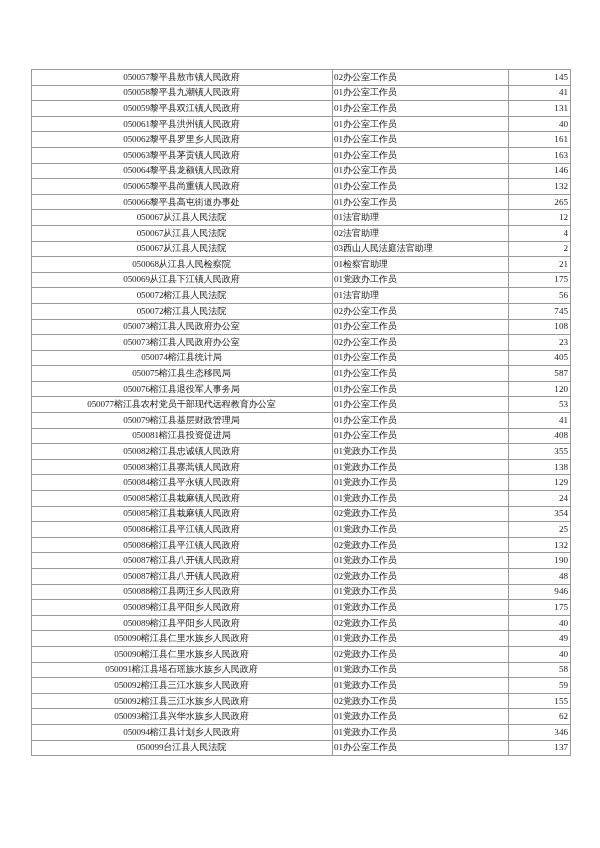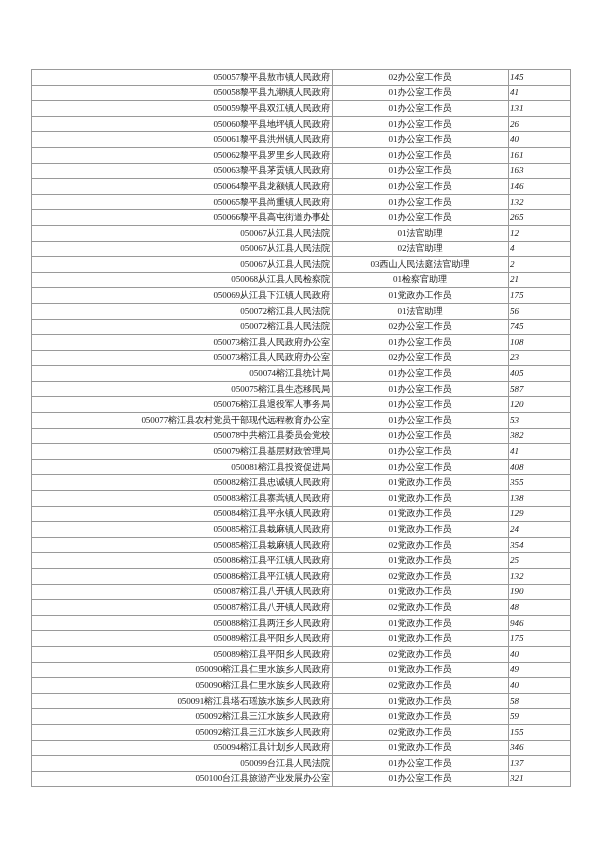--- a/index.html
+++ b/index.html
@@ -39,32 +39,31 @@
   table.grid td {
     border: 1px solid #9a9a9a;
     height: 14.6px;
     padding: 0 2px 0 1px;
     white-space: nowrap;
     overflow: hidden;
     vertical-align: middle;
   }
 
   td.cell-org {
-    text-align: right;
-    letter-spacing: -0.1px;
-  }
-  td.cell-pos {
     text-align: center;
     letter-spacing: -0.1px;
   }
+  td.cell-pos {
+    text-align: left;
+    letter-spacing: -0.1px;
+  }
   td.cell-num {
-    text-align: left;
+    text-align: right;
     padding-right: 4px;
     font-variant-numeric: tabular-nums;
-    font-style: italic;
   }
 </style>
 </head>
 <body>
 
 <div id="sheet">
   <table class="grid">
     <colgroup>
       <col class="c-org">
       <col class="c-pos">
@@ -80,25 +79,20 @@
           <td class="cell-org">050058黎平县九潮镇人民政府</td>
           <td class="cell-pos">01办公室工作员</td>
           <td class="cell-num">41</td>
         </tr>
         <tr>
           <td class="cell-org">050059黎平县双江镇人民政府</td>
           <td class="cell-pos">01办公室工作员</td>
           <td class="cell-num">131</td>
         </tr>
         <tr>
-          <td class="cell-org">050060黎平县地坪镇人民政府</td>
-          <td class="cell-pos">01办公室工作员</td>
-          <td class="cell-num">26</td>
-        </tr>
-        <tr>
           <td class="cell-org">050061黎平县洪州镇人民政府</td>
           <td class="cell-pos">01办公室工作员</td>
           <td class="cell-num">40</td>
         </tr>
         <tr>
           <td class="cell-org">050062黎平县罗里乡人民政府</td>
           <td class="cell-pos">01办公室工作员</td>
           <td class="cell-num">161</td>
         </tr>
         <tr>
@@ -180,25 +174,20 @@
           <td class="cell-org">050076榕江县退役军人事务局</td>
           <td class="cell-pos">01办公室工作员</td>
           <td class="cell-num">120</td>
         </tr>
         <tr>
           <td class="cell-org">050077榕江县农村党员干部现代远程教育办公室</td>
           <td class="cell-pos">01办公室工作员</td>
           <td class="cell-num">53</td>
         </tr>
         <tr>
-          <td class="cell-org">050078中共榕江县委员会党校</td>
-          <td class="cell-pos">01办公室工作员</td>
-          <td class="cell-num">382</td>
-        </tr>
-        <tr>
           <td class="cell-org">050079榕江县基层财政管理局</td>
           <td class="cell-pos">01办公室工作员</td>
           <td class="cell-num">41</td>
         </tr>
         <tr>
           <td class="cell-org">050081榕江县投资促进局</td>
           <td class="cell-pos">01办公室工作员</td>
           <td class="cell-num">408</td>
         </tr>
         <tr>
@@ -280,29 +269,29 @@
           <td class="cell-org">050092榕江县三江水族乡人民政府</td>
           <td class="cell-pos">01党政办工作员</td>
           <td class="cell-num">59</td>
         </tr>
         <tr>
           <td class="cell-org">050092榕江县三江水族乡人民政府</td>
           <td class="cell-pos">02党政办工作员</td>
           <td class="cell-num">155</td>
         </tr>
         <tr>
+          <td class="cell-org">050093榕江县兴华水族乡人民政府</td>
+          <td class="cell-pos">01党政办工作员</td>
+          <td class="cell-num">62</td>
+        </tr>
+        <tr>
           <td class="cell-org">050094榕江县计划乡人民政府</td>
           <td class="cell-pos">01党政办工作员</td>
           <td class="cell-num">346</td>
         </tr>
         <tr>
           <td class="cell-org">050099台江县人民法院</td>
           <td class="cell-pos">01办公室工作员</td>
           <td class="cell-num">137</td>
-        </tr>
-        <tr>
-          <td class="cell-org">050100台江县旅游产业发展办公室</td>
-          <td class="cell-pos">01办公室工作员</td>
-          <td class="cell-num">321</td>
         </tr>
       </tbody>
   </table>
 </div>
 
 </body></html>

